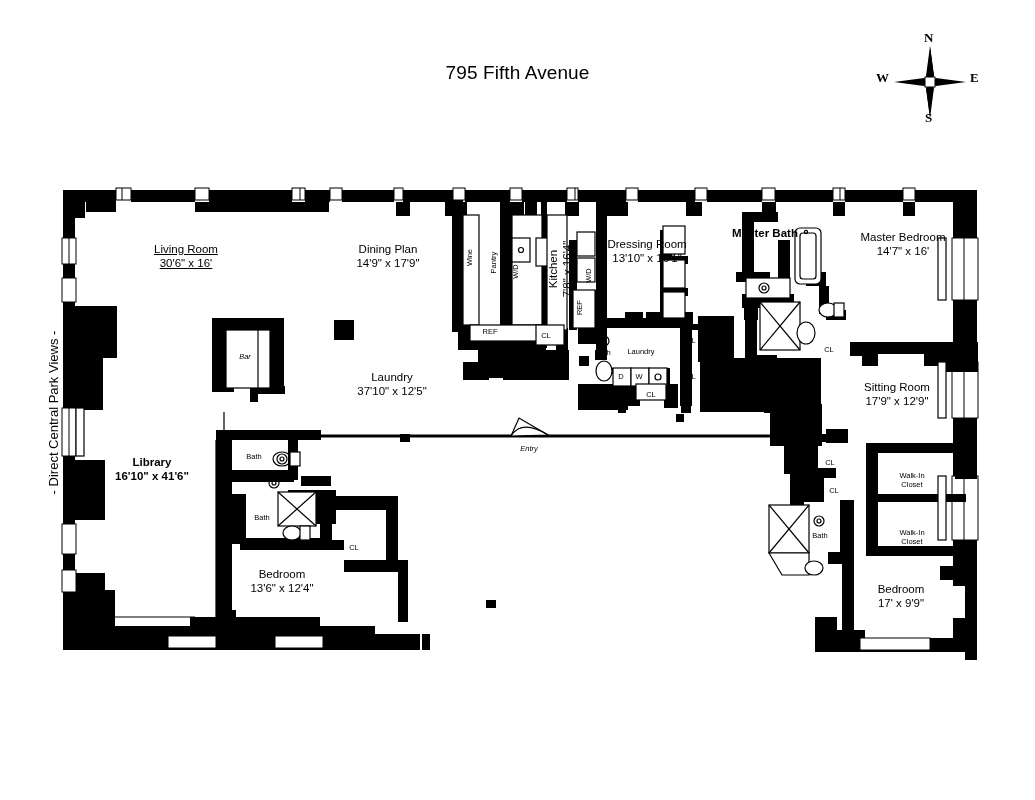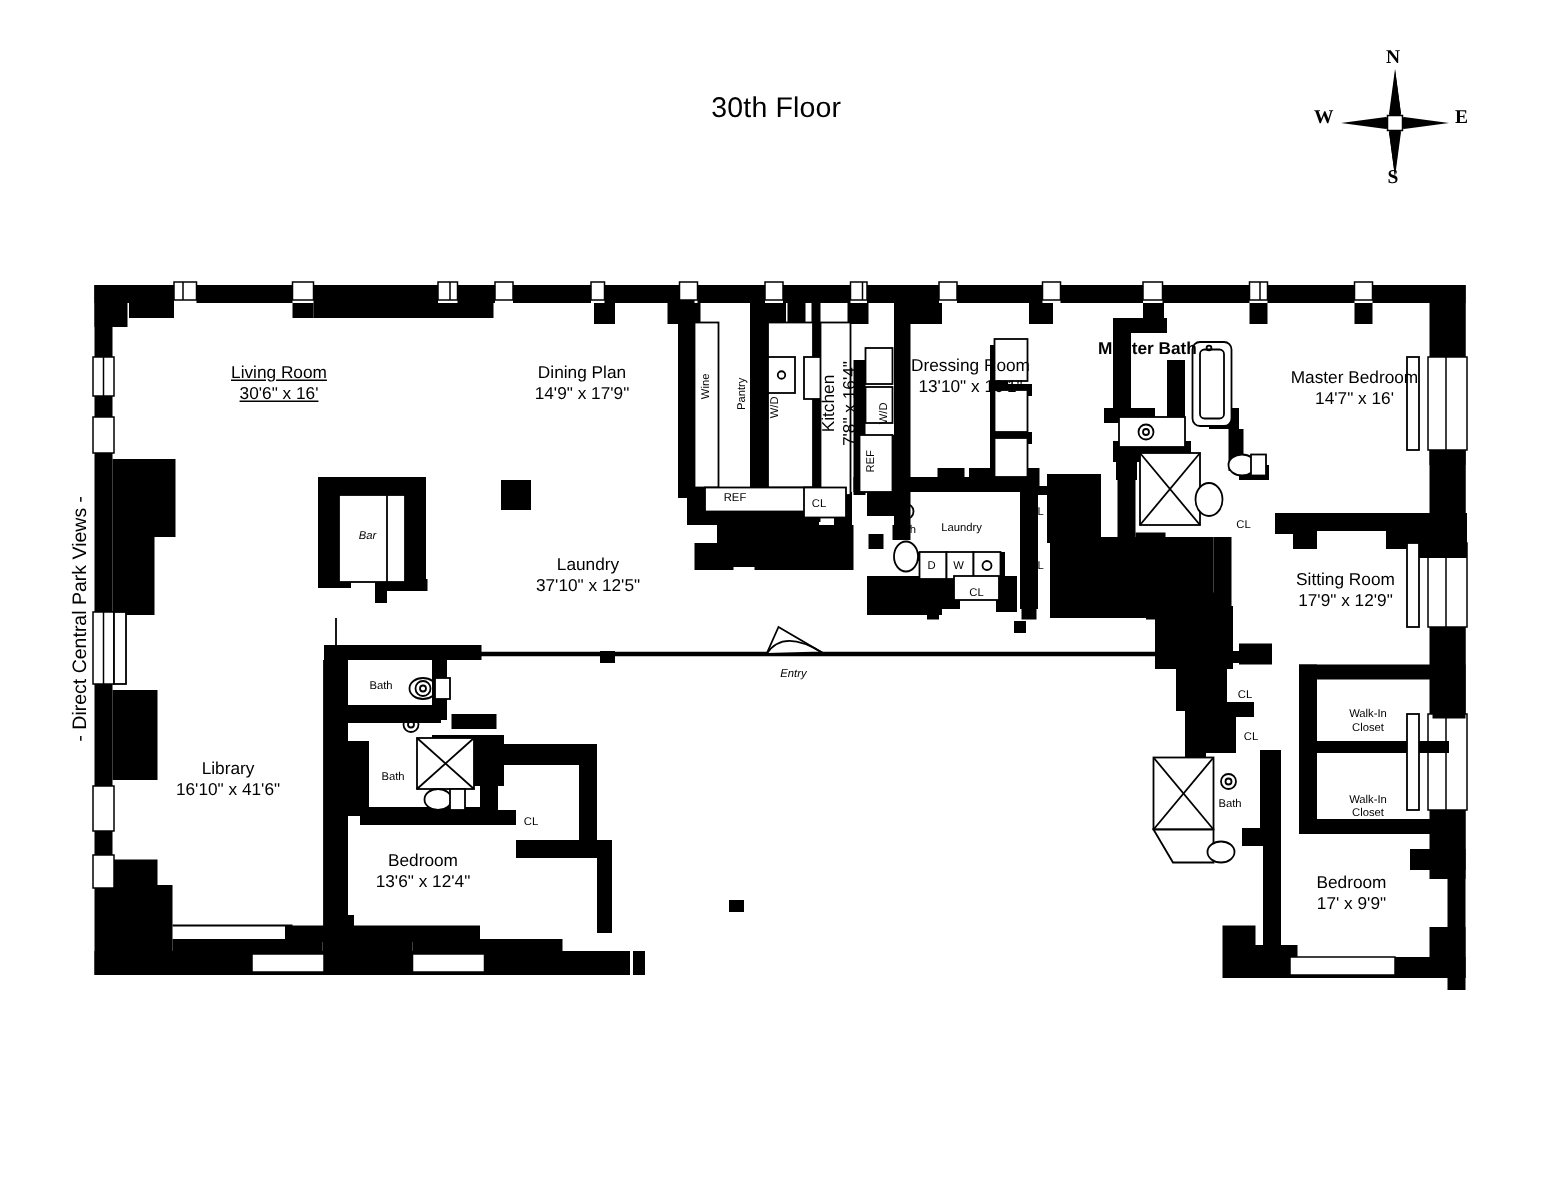--- a/index.html
+++ b/index.html
@@ -42,21 +42,21 @@
   .lab.room .dim{font-size:11.5px;}
   .lab.small{font-size:7.5px;}
   .lab.vert{transform:rotate(-90deg);transform-origin:center center;}
 </style>
 </head>
 <body>
 
 <div id="root">
 
   <div class="title-block">
-    <div>30th Floor</div>
+    <div>795 Fifth Avenue</div>
   </div>
 
   <div class="compass">
     <svg width="100" height="100" viewBox="0 0 100 100">
       <polygon points="50,14 54,44 50,52 46,44" fill="#000"></polygon>
       <polygon points="50,14 54,44 50,44" fill="#000"></polygon>
       <polygon points="50,86 54,56 50,48 46,56" fill="#000"></polygon>
       <polygon points="50,86 46,56 50,56" fill="#000"></polygon>
       <polygon points="14,50 44,54 52,50 44,46" fill="#000"></polygon>
       <polygon points="86,50 56,54 48,50 56,46" fill="#000"></polygon>
@@ -383,36 +383,36 @@
         <div class="dim">30'6" x 16'</div>
       </div>
       <div class="lab room" style="left: 298px; top: 242px; width: 180px;">
         <div>Dining Plan</div>
         <div class="dim">14'9" x 17'9"</div>
       </div>
       <div class="lab room" style="left: 302px; top: 370px; width: 180px;">
         <div>Laundry</div>
         <div class="dim">37'10" x 12'5"</div>
       </div>
-      <div class="lab room" style="left: 62px; top: 506px; width: 180px;">
+      <div class="lab room" style="left: 62px; top: 455px; width: 180px; font-weight: bold;">
         <div>Library</div>
         <div class="dim">16'10" x 41'6"</div>
       </div>
       <div class="lab room" style="left: 192px; top: 567px; width: 180px;">
         <div>Bedroom</div>
         <div class="dim">13'6" x 12'4"</div>
       </div>
       <div class="lab room" style="left: 557px; top: 237px; width: 180px;">
         <div>Dressing Room</div>
         <div class="dim">13'10" x 16'1"</div>
       </div>
       <div class="lab room" style="left: 675px; top: 226px; width: 180px; font-weight: bold;">
         <div>Master Bath</div>
       </div>
-      <div class="lab room" style="left: 813px; top: 245px; width: 180px;">
+      <div class="lab room" style="left: 813px; top: 230px; width: 180px;">
         <div>Master Bedroom</div>
         <div class="dim">14'7" x 16'</div>
       </div>
       <div class="lab room" style="left: 807px; top: 380px; width: 180px; text-align: center;">
         <div>Sitting Room</div>
         <div class="dim">17'9" x 12'9"</div>
       </div>
       <div class="lab room" style="left: 811px; top: 582px; width: 180px;">
         <div>Bedroom</div>
         <div class="dim">17' x 9'9"</div>

